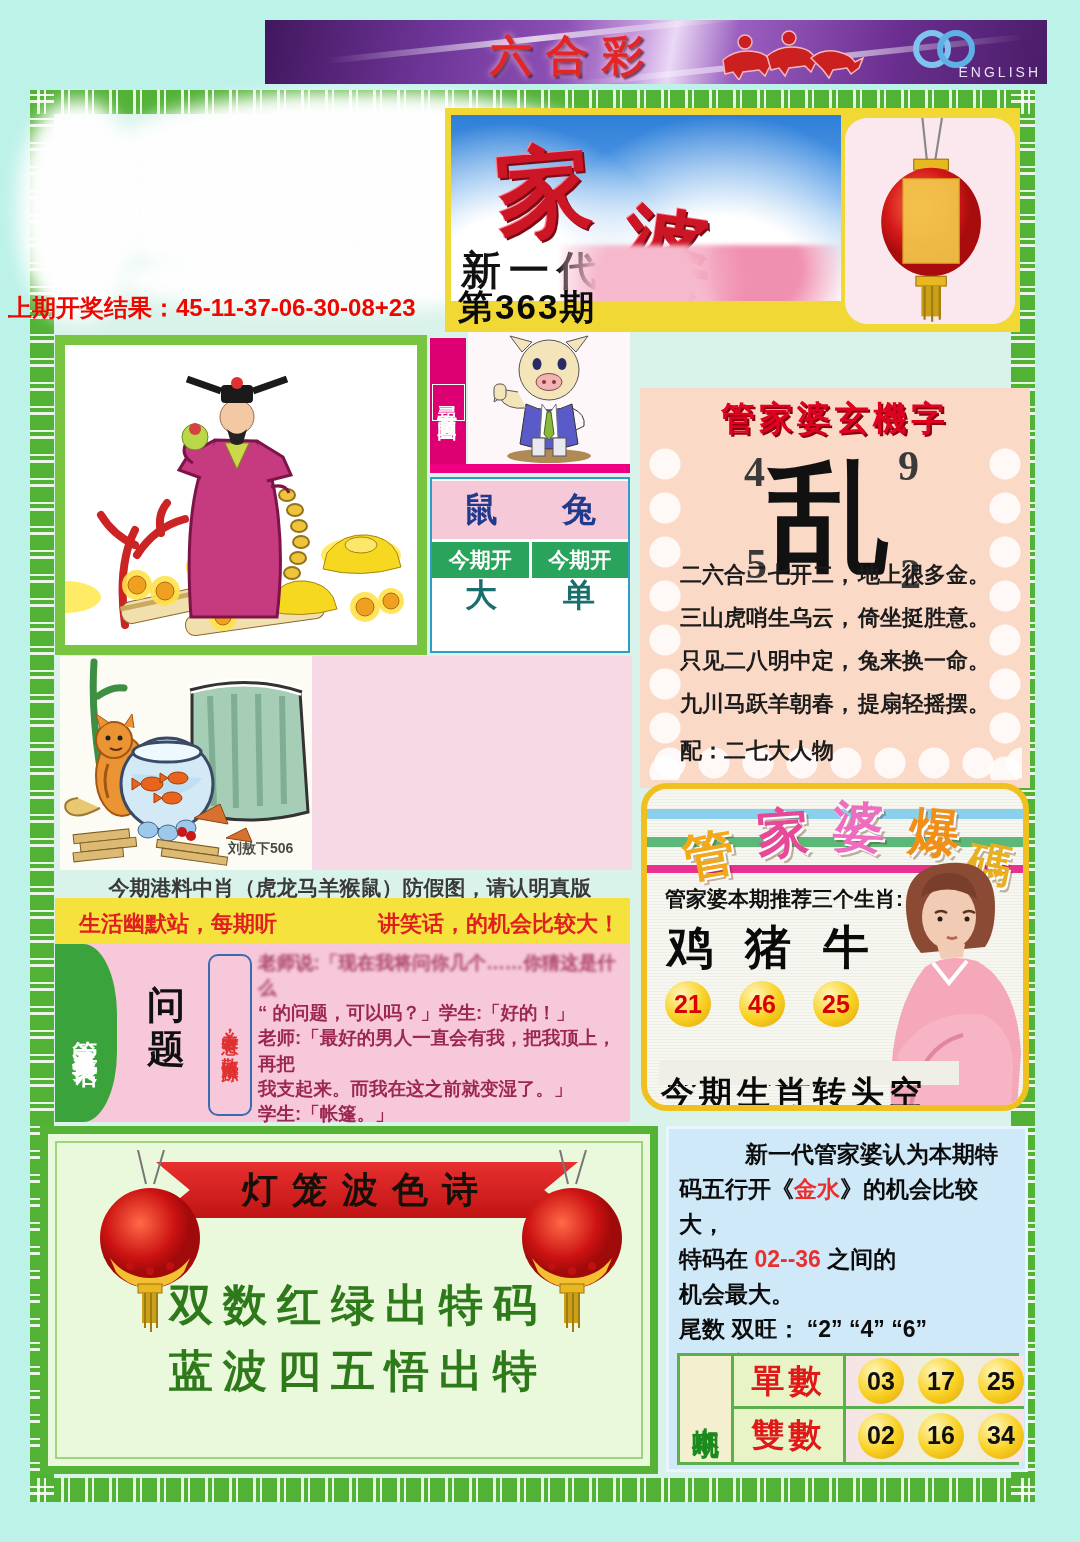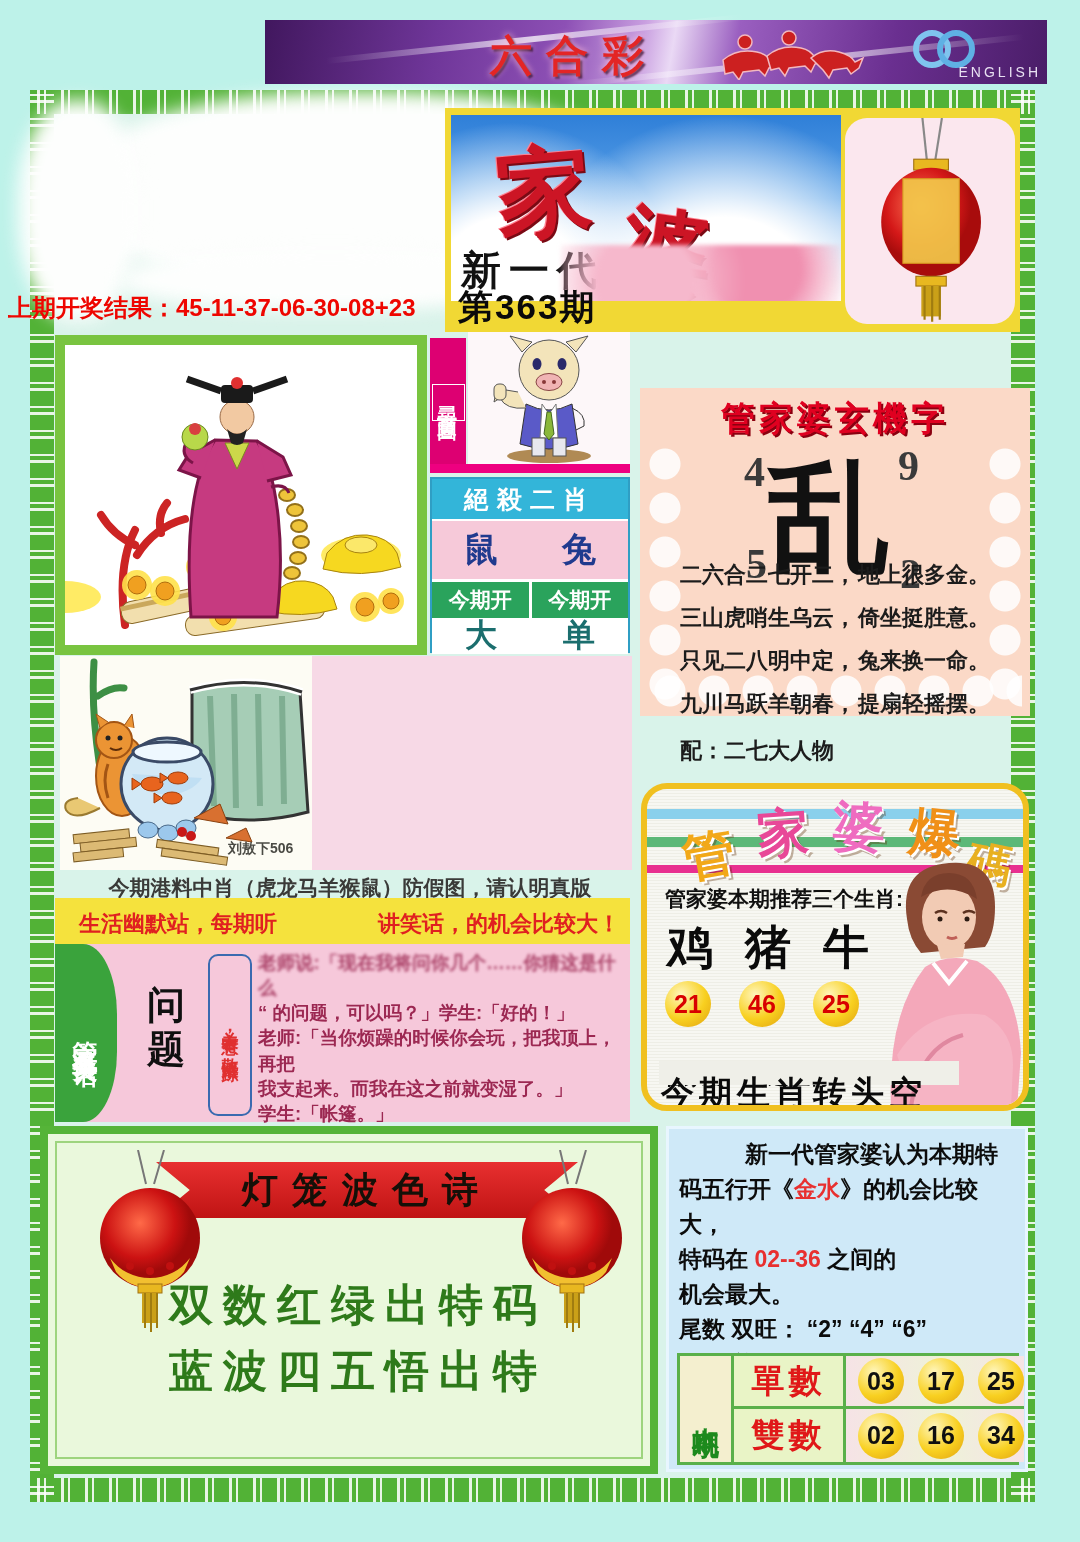--- a/index.html
+++ b/index.html
@@ -84,21 +84,21 @@
     border-radius:0 34px 34px 0/0 70px 70px 0;display:flex;align-items:center;justify-content:center;}
   .joke-side span{writing-mode:vertical-rl;color:#fff;font-size:25px;font-weight:bold;letter-spacing:4px;}
   .joke-topic{position:absolute;left:92px;top:86px;width:48px;font-size:38px;font-weight:bold;color:#101010;line-height:1.15;}
   .joke-follow{position:absolute;left:153px;top:56px;width:40px;height:158px;border:2px solid #3a6ab0;border-radius:10px;
     display:flex;align-items:center;justify-content:center;}
   .joke-follow span{writing-mode:vertical-rl;color:#e03030;font-size:17px;font-weight:bold;letter-spacing:2px;}
   .joke-text{position:absolute;left:203px;top:52px;width:368px;font-size:18.5px;font-weight:bold;color:#9c2852;line-height:1.36;}
   .joke-text .blurred{filter:blur(1.5px);opacity:.85;}
 
   
-  .mystery{left:640px;top:388px;width:390px;height:328px;background:#fbd9c7;z-index:5;}
+  .mystery{left:640px;top:388px;width:390px;height:400px;background:#fbd9c7;z-index:5;}
   .dots-v{position:absolute;top:54px;bottom:8px;width:46px;
     background-image:radial-gradient(circle,rgba(255,255,255,.85) 0 15px,rgba(255,255,255,0) 16px);
     background-size:46px 44px;background-repeat:repeat-y;}
   .dots-h{position:absolute;left:8px;right:8px;height:46px;
     background-image:radial-gradient(circle,rgba(255,255,255,.85) 0 15px,rgba(255,255,255,0) 16px);
     background-size:44px 46px;background-repeat:repeat-x;}
   .mystery-title{position:absolute;left:0;top:8px;width:100%;text-align:center;font-size:34px;font-weight:bold;
     color:#e00020;letter-spacing:4px;text-shadow:2px 2px 0 #8a0010;}
   .corner-num{position:absolute;font-size:42px;font-weight:bold;color:#3a3a3a;font-family:"Liberation Serif","DejaVu Serif",serif;}
   .center-char{position:absolute;left:128px;top:48px;font-size:122px;font-weight:bold;color:#111;
@@ -248,21 +248,20 @@
       <path d="M52,76 q-20,2 -26,-10 l-6,4 2,-10 4,-8 6,6 12,2" fill="#f3e4ba" stroke="#555"></path>
       <rect x="20" y="52" width="12" height="16" rx="5" fill="#f3e4ba" stroke="#555"></rect>
       <path d="M98,76 q14,6 12,18 l-8,4" fill="none" stroke="#333"></path>
       <rect x="58" y="106" width="13" height="18" fill="#e8e8ee" stroke="#555"></rect>
       <rect x="79" y="106" width="13" height="18" fill="#e8e8ee" stroke="#555"></rect>
     </svg>
   </div>
   <div class="abs magenta-bar"></div>
 
   <div class="abs kill2">
-    <div class="kill2-head">絕殺二肖</div>
     <div class="kill2-body">
       <span>鼠</span>
       <span>兔</span>
     </div>
     <div class="kill2-open">
       <div>今期开</div>
       <div>今期开</div>
     </div>
     <div class="kill2-vals">
       <div>大</div>
@@ -383,21 +382,21 @@
     <div class="joke-side">
       <span>管家婆讲笑话</span>
     </div>
     <div class="joke-topic">问题</div>
     <div class="joke-follow">
       <span>关中有意，敬请跟踪</span>
     </div>
     <div class="joke-text">
       <div class="blurred">老师说:「现在我将问你几个……你猜这是什么</div>
       <div>“ 的问题，可以吗？」学生:「好的！」</div>
-      <div>老师:「当你烦躁的时候你会玩，把我顶上，再把</div>
+      <div>老师:「最好的男人一直会有我，把我顶上，再把</div>
       <div>我支起来。而我在这之前就变湿了。」</div>
       <div>学生:「帐篷。」</div>
       <div>老师:「手指会进入我。当你烦躁的时候你会玩</div>
       <div>弄我。最好的男人一直会有我。」</div>
     </div>
   </div>
 
   <div class="abs mystery">
     <div class="dots-v" style="left:2px;"></div>
     <div class="dots-v" style="right:2px;"></div>

